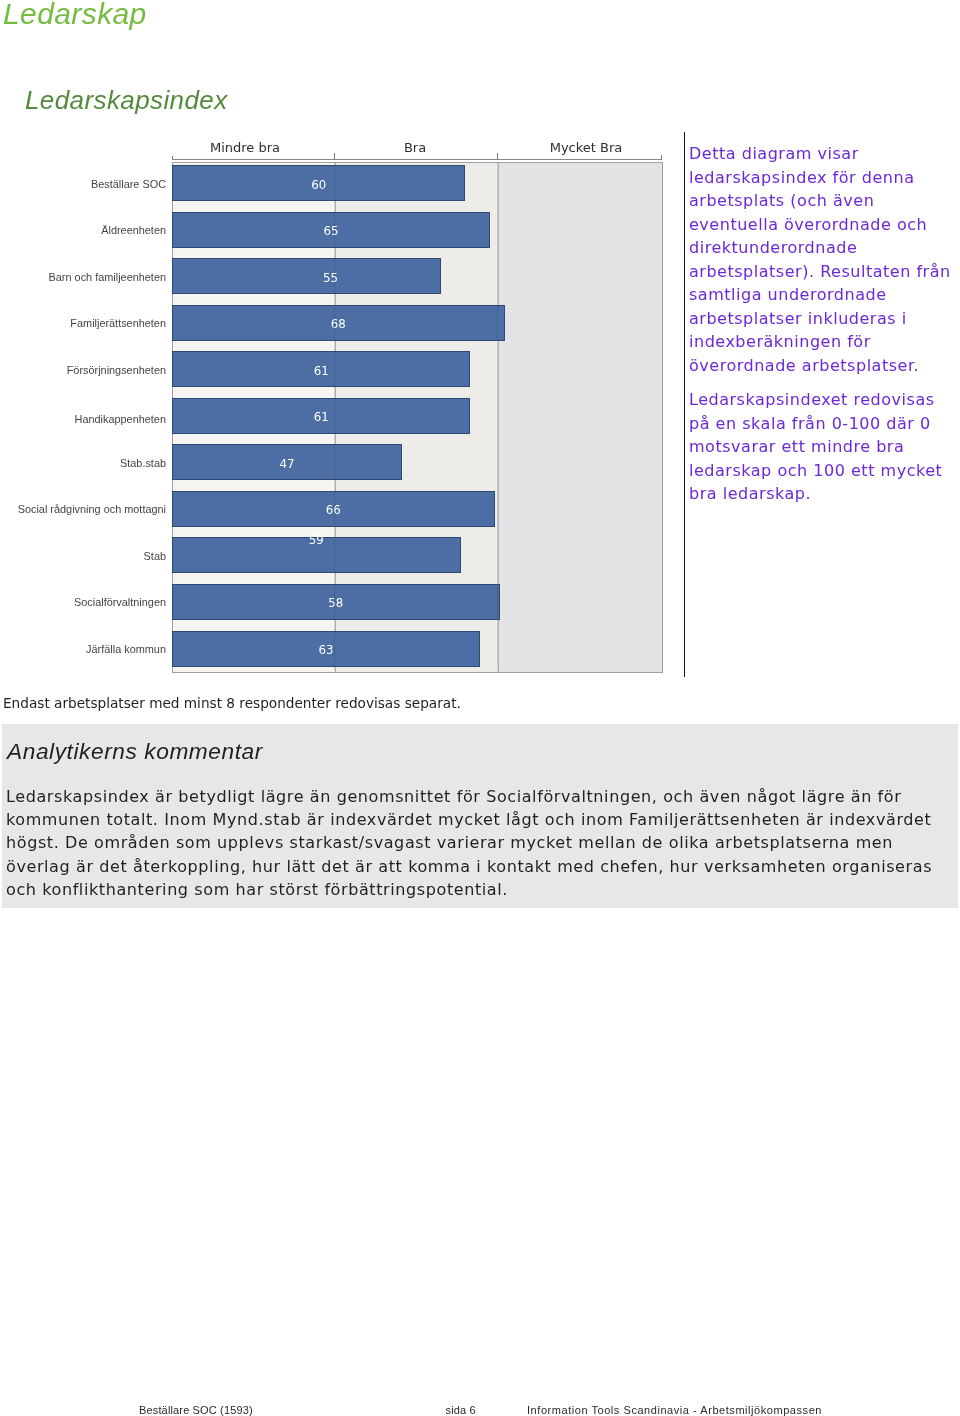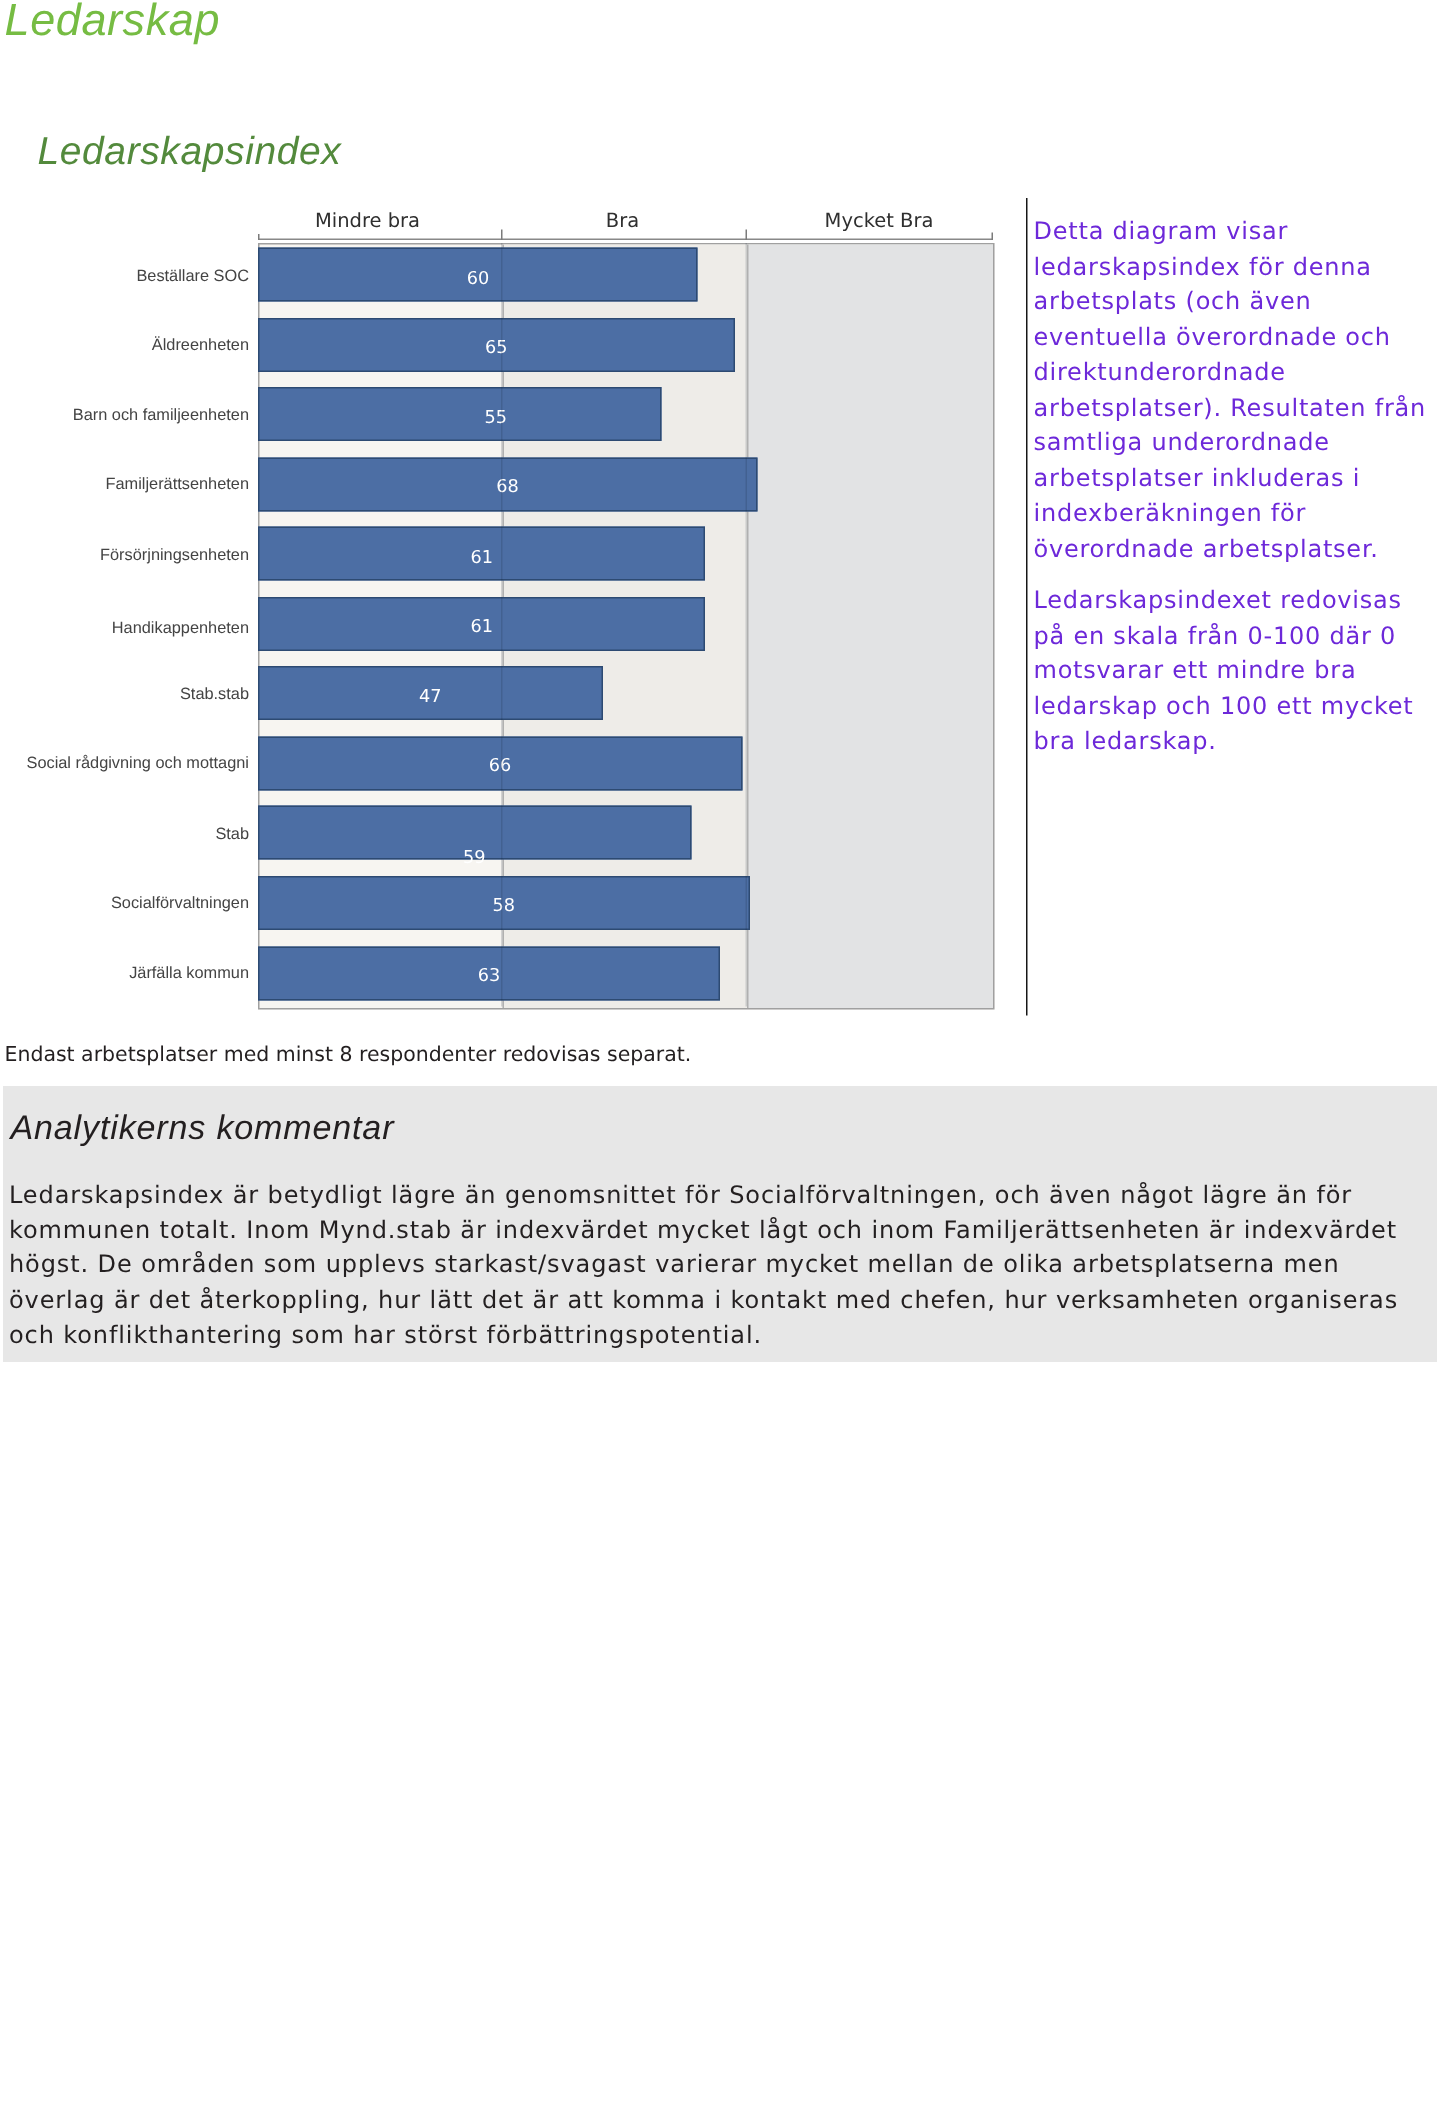--- a/index.html
+++ b/index.html
@@ -89,21 +89,21 @@
       <div class="bar" style="left: 172px; top: 257.75px; width: 298.29px; height: 36px; background: rgb(76, 110, 164); border-color: rgb(45, 74, 114);"></div>
       <div class="barval" style="left: 172px; width: 298.29px; top: 270.25px;">61</div>
       <div class="catlabel" style="right: 514px; top: 273px; margin-left: 35px;">Handikappenheten</div>
       <div class="bar" style="left: 172px; top: 304.3px; width: 229.83px; height: 36px; background: rgb(76, 110, 164); border-color: rgb(45, 74, 114);"></div>
       <div class="barval" style="left: 172px; width: 229.83px; top: 316.8px;">47</div>
       <div class="catlabel" style="right: 514px; top: 316.8px;">Stab.stab</div>
       <div class="bar" style="left: 172px; top: 350.85px; width: 322.74px; height: 36px; background: rgb(76, 110, 164); border-color: rgb(45, 74, 114);"></div>
       <div class="barval" style="left: 172px; width: 322.74px; top: 363.35px;">66</div>
       <div class="catlabel" style="right: 514px; top: 363.35px;">Social rådgivning och mottagni</div>
       <div class="bar" style="left: 172px; top: 397.4px; width: 288.51px; height: 36px; background: rgb(76, 110, 164); border-color: rgb(45, 74, 114);"></div>
-      <div class="barval" style="left: 172px; width: 288.51px; top: 424px;">59</div>
+      <div class="barval" style="left: 172px; width: 288.51px; top: 393px;">59</div>
       <div class="catlabel" style="right: 514px; top: 409.9px;">Stab</div>
       <div class="bar" style="left: 172px; top: 443.95px; width: 327.63px; height: 36px; background: rgb(76, 110, 164); border-color: rgb(45, 74, 114);"></div>
       <div class="barval" style="left: 172px; width: 327.63px; top: 456.45px;">58</div>
       <div class="catlabel" style="right: 514px; top: 456.45px;">Socialförvaltningen</div>
       <div class="bar" style="left: 172px; top: 490.5px; width: 308.07px; height: 36px; background: rgb(76, 110, 164); border-color: rgb(45, 74, 114);"></div>
       <div class="barval" style="left: 172px; width: 308.07px; top: 503px;">63</div>
       <div class="catlabel" style="right: 514px; top: 503px;">Järfälla kommun</div>
       <div class="gridover" style="left: 334px;"></div>
       <div class="gridover" style="left: 497px;"></div>
     </div>
@@ -113,14 +113,19 @@
       <p>Detta diagram visar ledarskapsindex för denna arbetsplats (och även eventuella överordnade och direktunderordnade arbetsplatser). Resultaten från samtliga underordnade arbetsplatser inkluderas i indexberäkningen för överordnade arbetsplatser.</p>
       <p>Ledarskapsindexet redovisas på en skala från 0-100 där 0 motsvarar ett mindre bra ledarskap och 100 ett mycket bra ledarskap.</p>
     </div>
 
   <div id="note">Endast arbetsplatser med minst 8 respondenter redovisas separat.</div>
 
   <div id="band"></div>
   <div id="bandtitle">Analytikerns kommentar</div>
   <div id="bandtext">Ledarskapsindex är betydligt lägre än genomsnittet för Socialförvaltningen, och även något lägre än för kommunen totalt. Inom Mynd.stab är indexvärdet mycket lågt och inom Familjerättsenheten är indexvärdet högst. De områden som upplevs starkast/svagast varierar mycket mellan de olika arbetsplatserna men överlag är det återkoppling, hur lätt det är att komma i kontakt med chefen, hur verksamheten organiseras och konflikthantering som har störst förbättringspotential.</div>
 
+  <div id="footer">
+    <div class="f1">Beställare SOC (1593)</div>
+    <div class="f2">sida 6</div>
+    <div class="f3">Information Tools Scandinavia -  Arbetsmiljökompassen</div>
+  </div>
 
 </div>
 
 </body></html>

